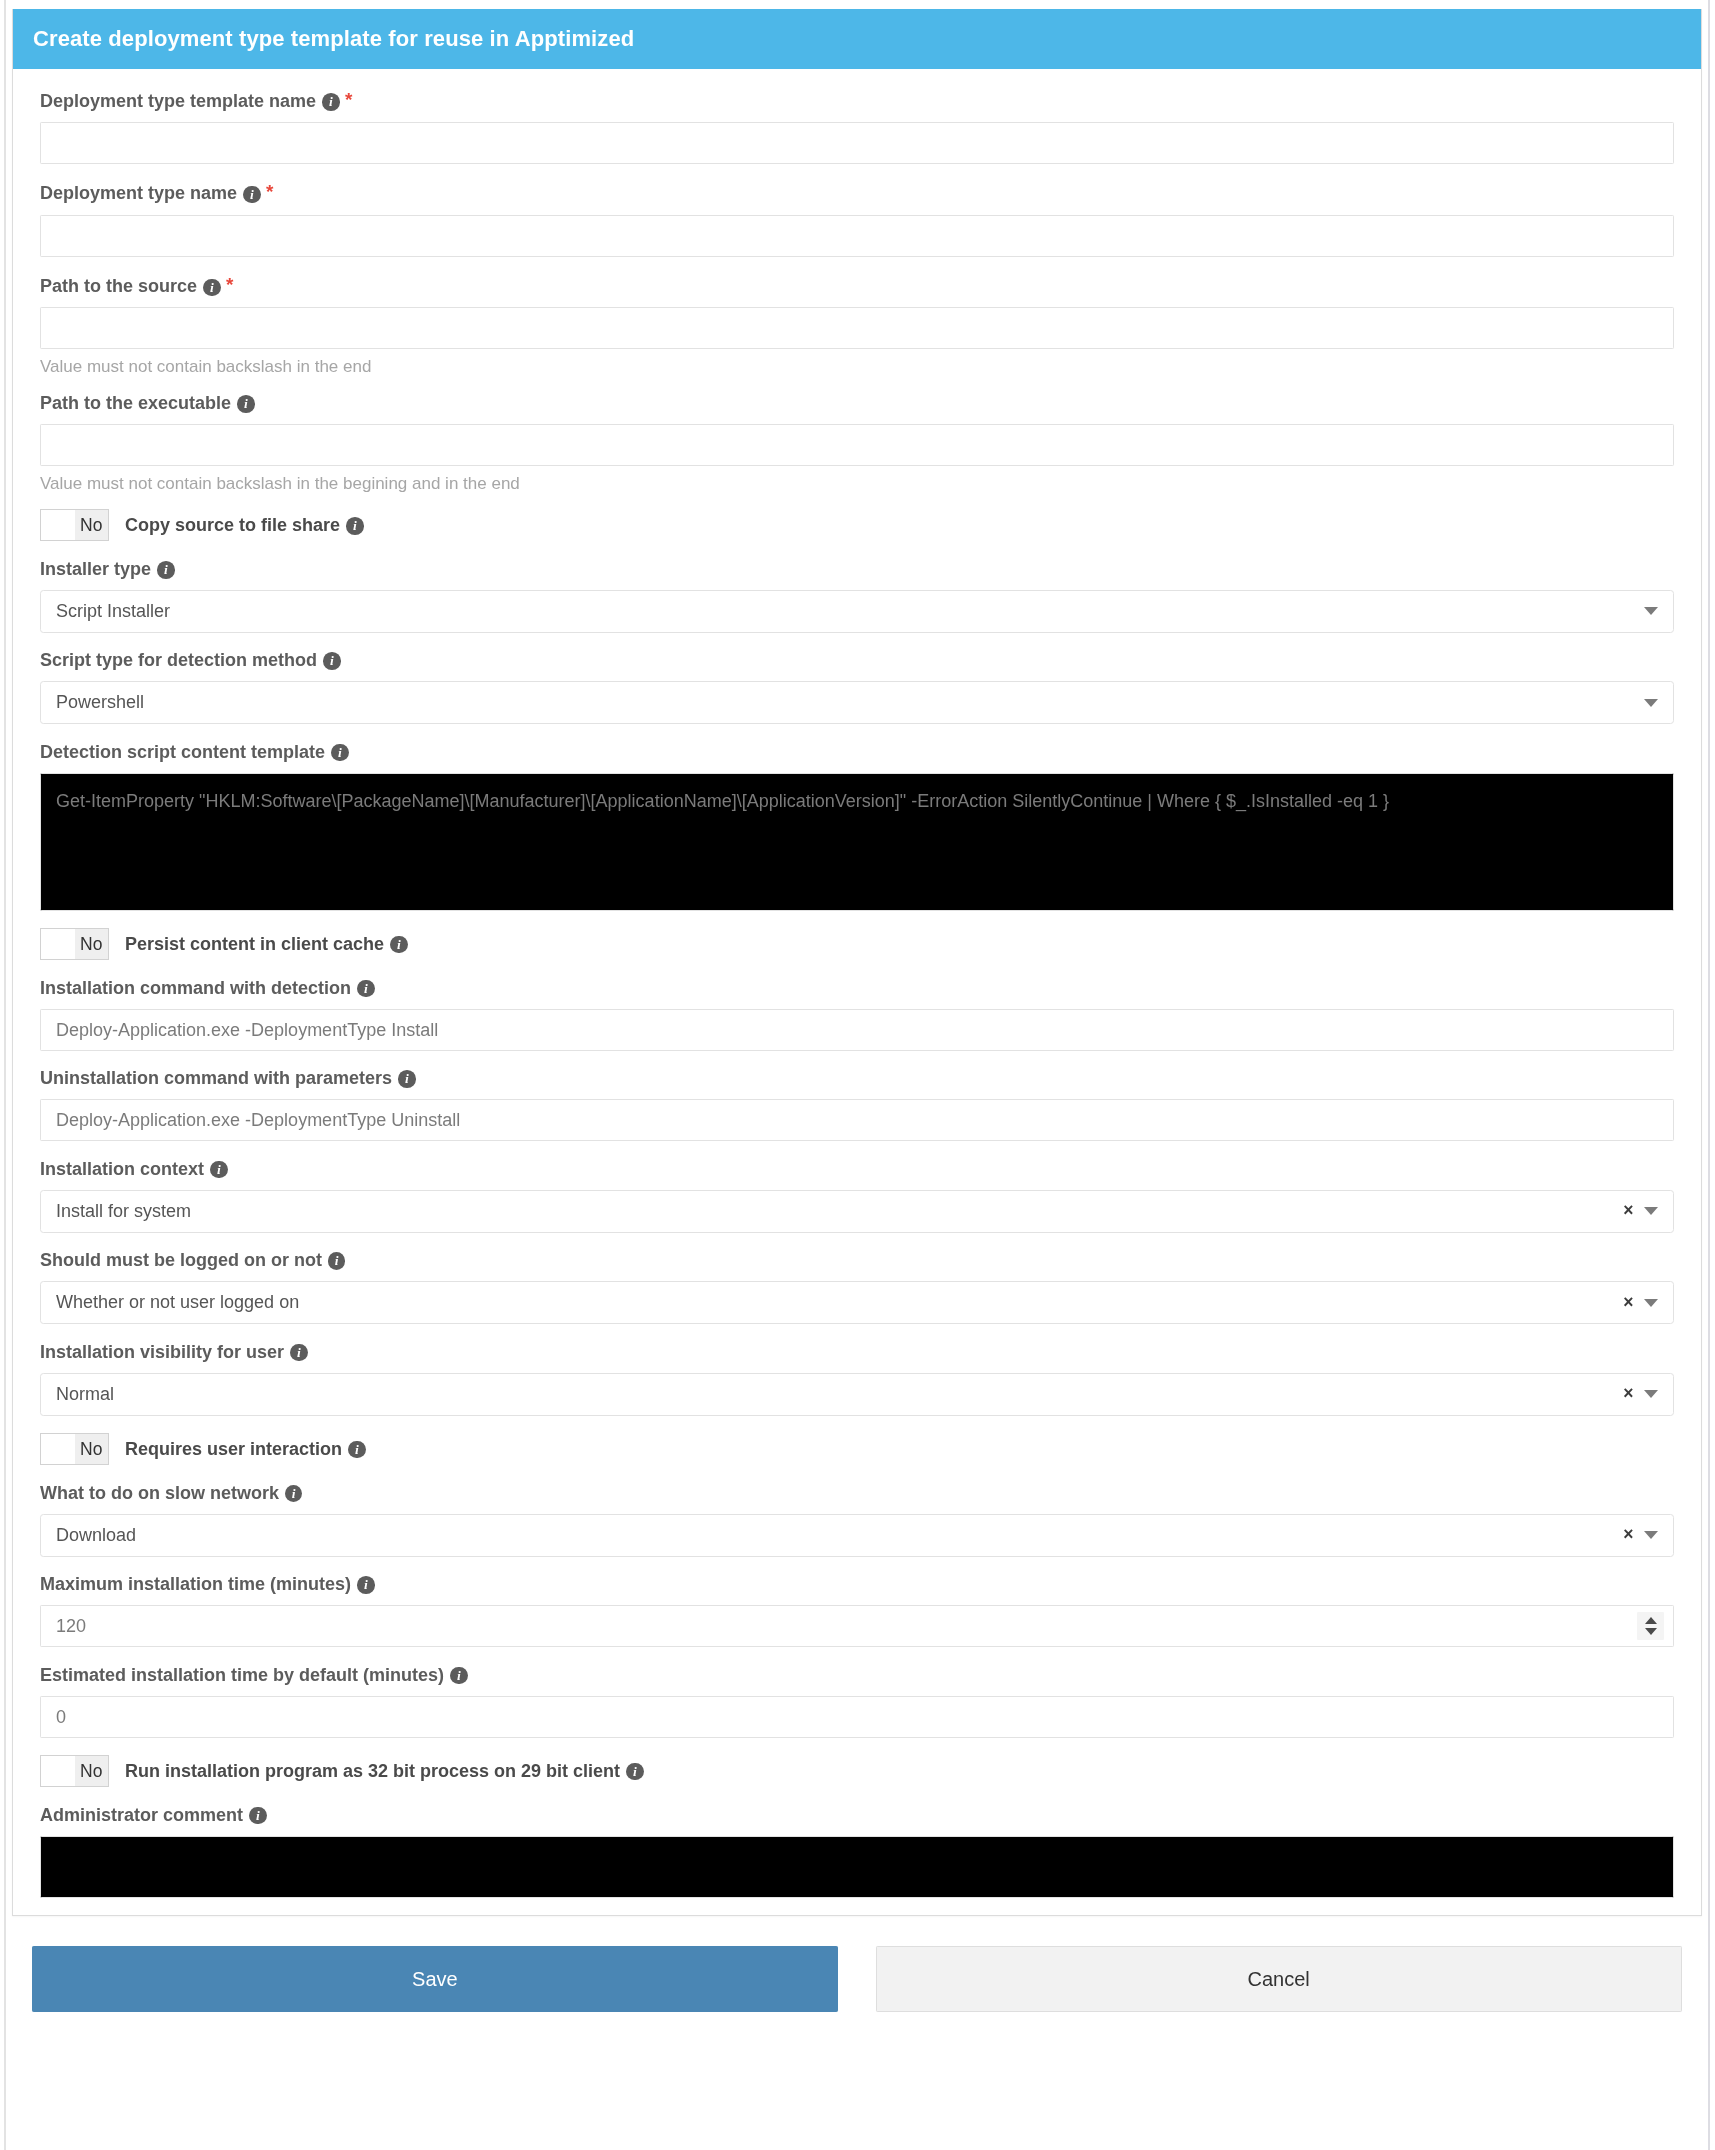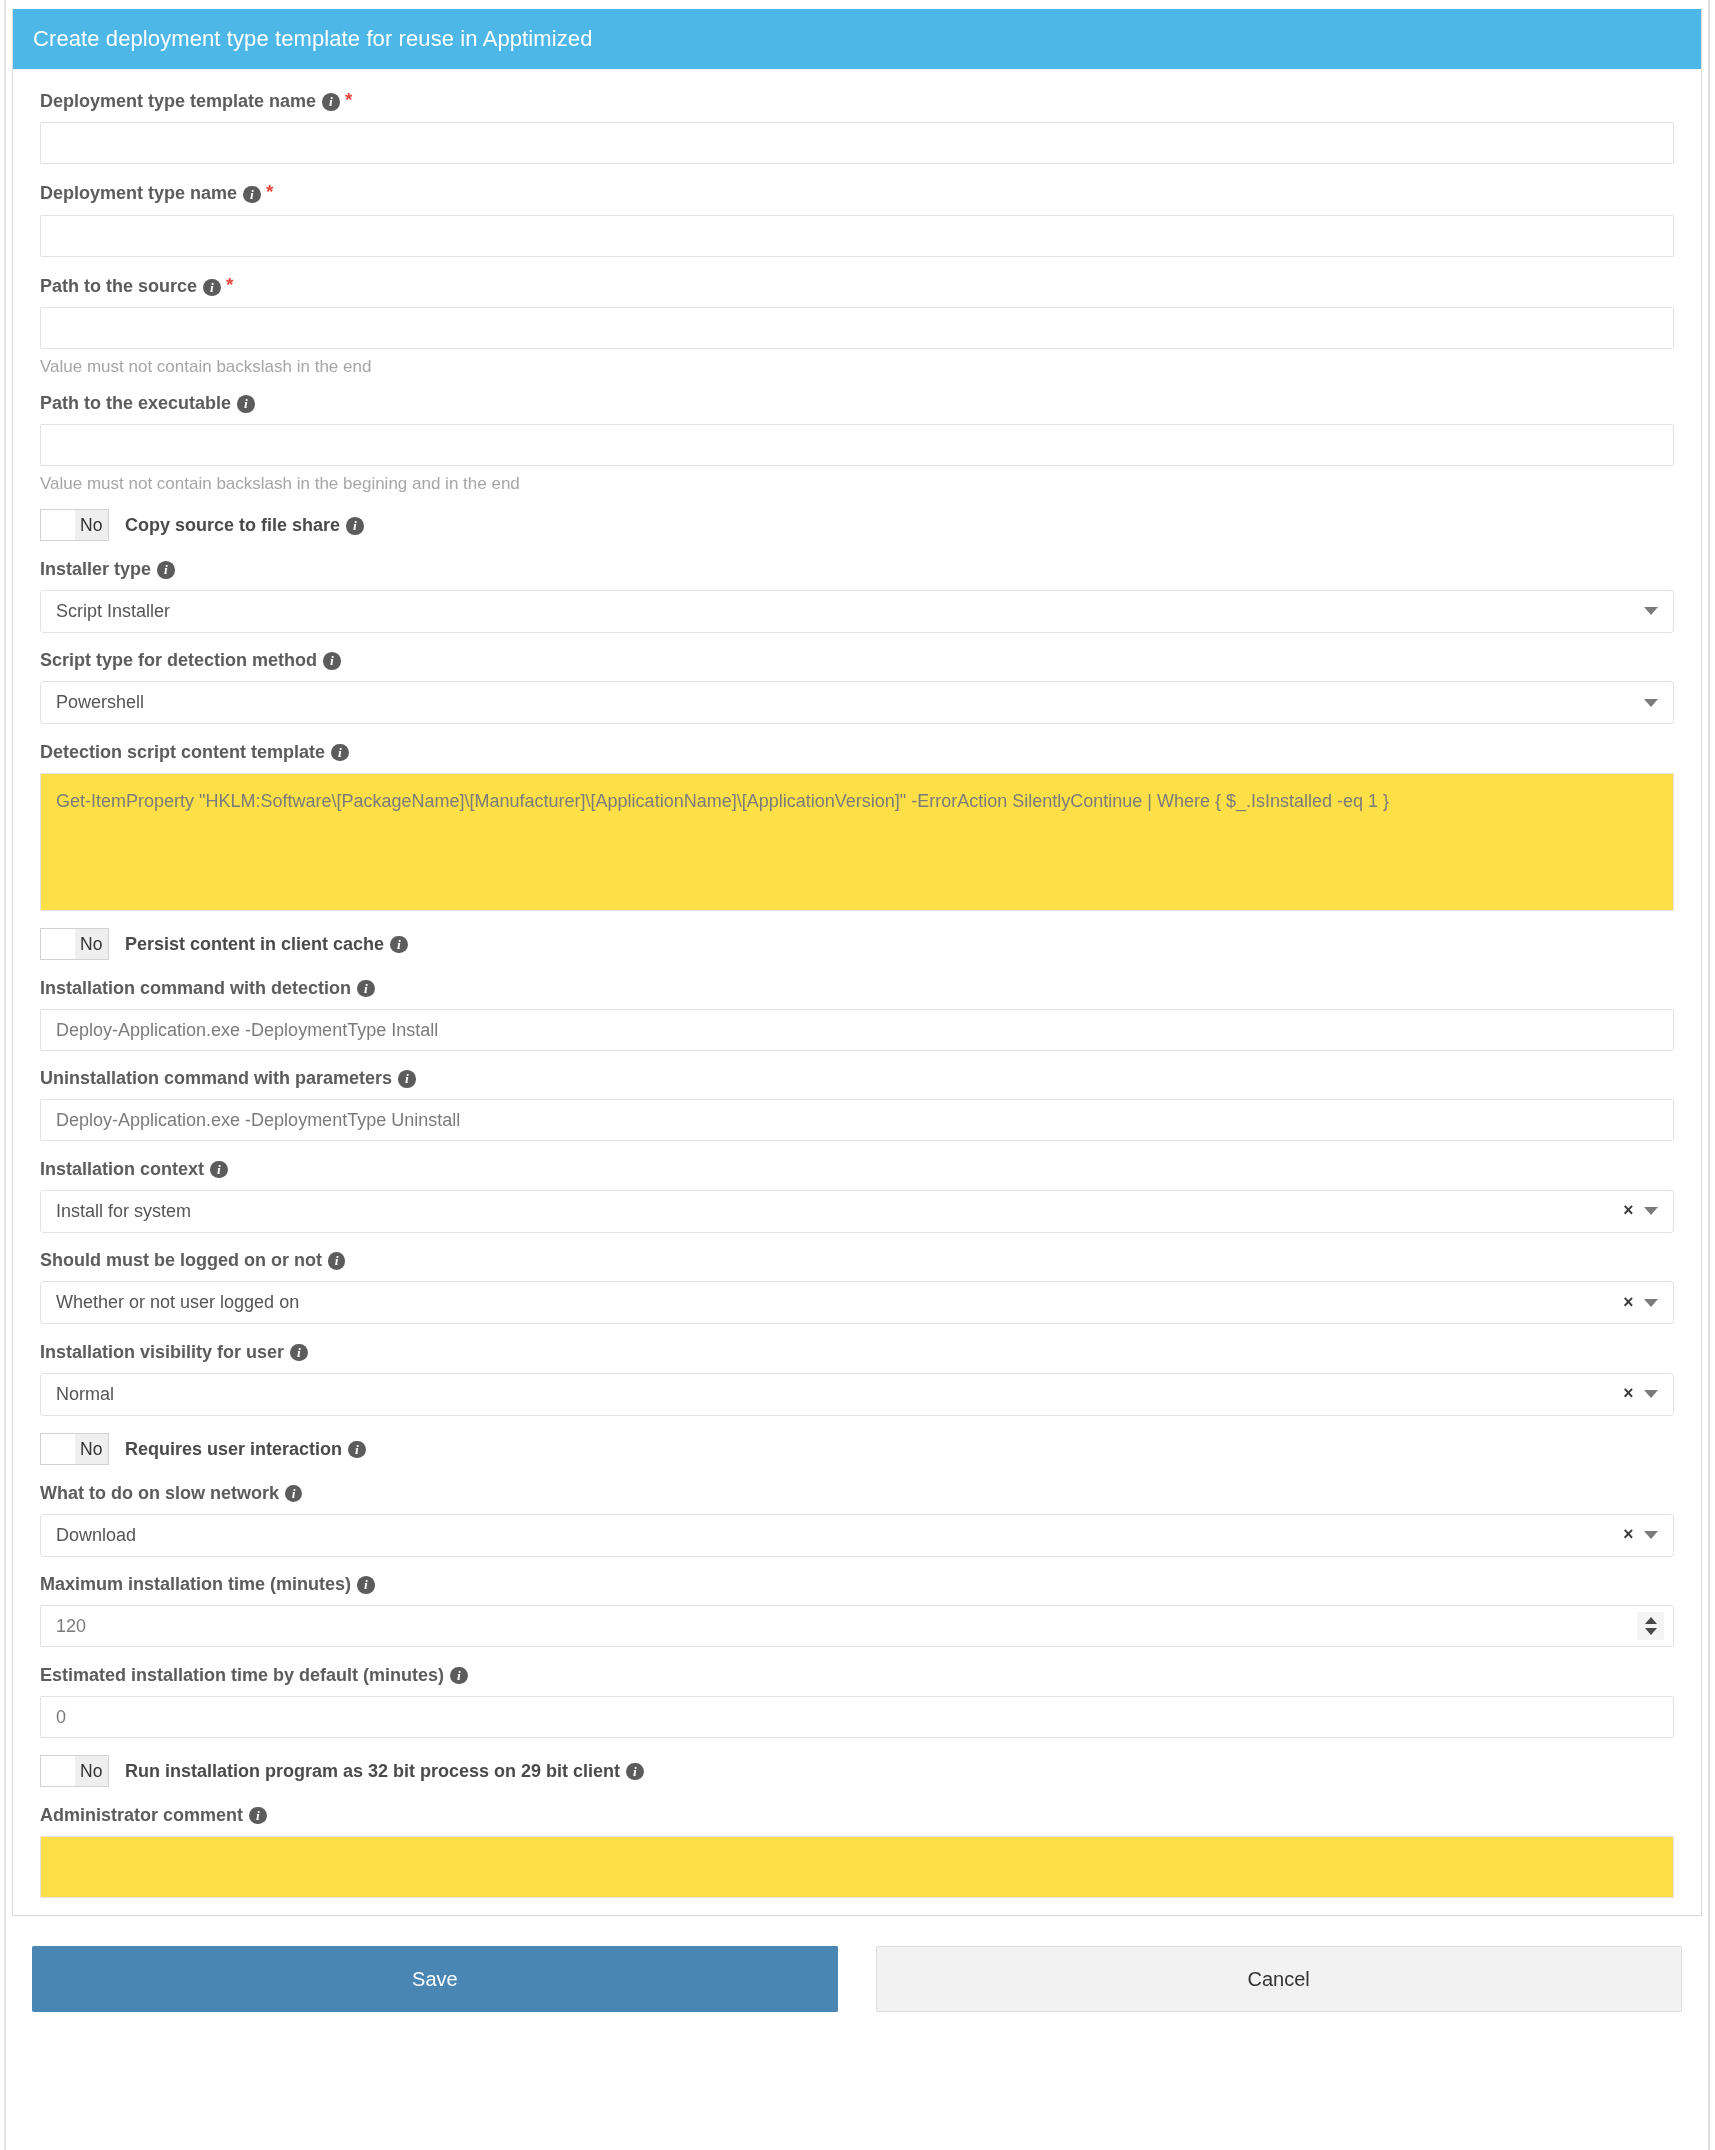--- a/index.html
+++ b/index.html
@@ -41,21 +41,21 @@
   .panel {
     border: 0.7px solid #dcdcdc;
     border-top: none;
     background: #fff;
     box-shadow: 0 0.7px 1.3px rgba(0,0,0,.04);
   }
   .panel-header {
     background: #4db7e8;
     color: #ffffff;
     font-size: 22px;
-    font-weight: normal;
+    font-weight: bold;
     padding: 17.5px 0 17.5px 20px;
     letter-spacing: 0.1px;
     line-height: 1.1;
   }
   .panel-body {
     padding: 20px 27px 0 27px;
   }
 
   
   .field { margin-bottom: 17.5px; }
@@ -155,21 +155,21 @@
     color: #3c3c3c;
     line-height: 1;
   }
 
   
   .textarea {
     width: 100%;
     height: 138px;
     border: 0.7px solid #e2e2e2;
     border-radius: 1.3px;
-    background: #fde047;
+    background: #000000;
     padding: 15px 15px;
     font-size: 18px;
     color: #7b7b7b;
     line-height: 1.35;
     overflow: hidden;
     white-space: nowrap;
   }
   .textarea.tall { height: 62px; padding-top: 17.5px; }
 
   

